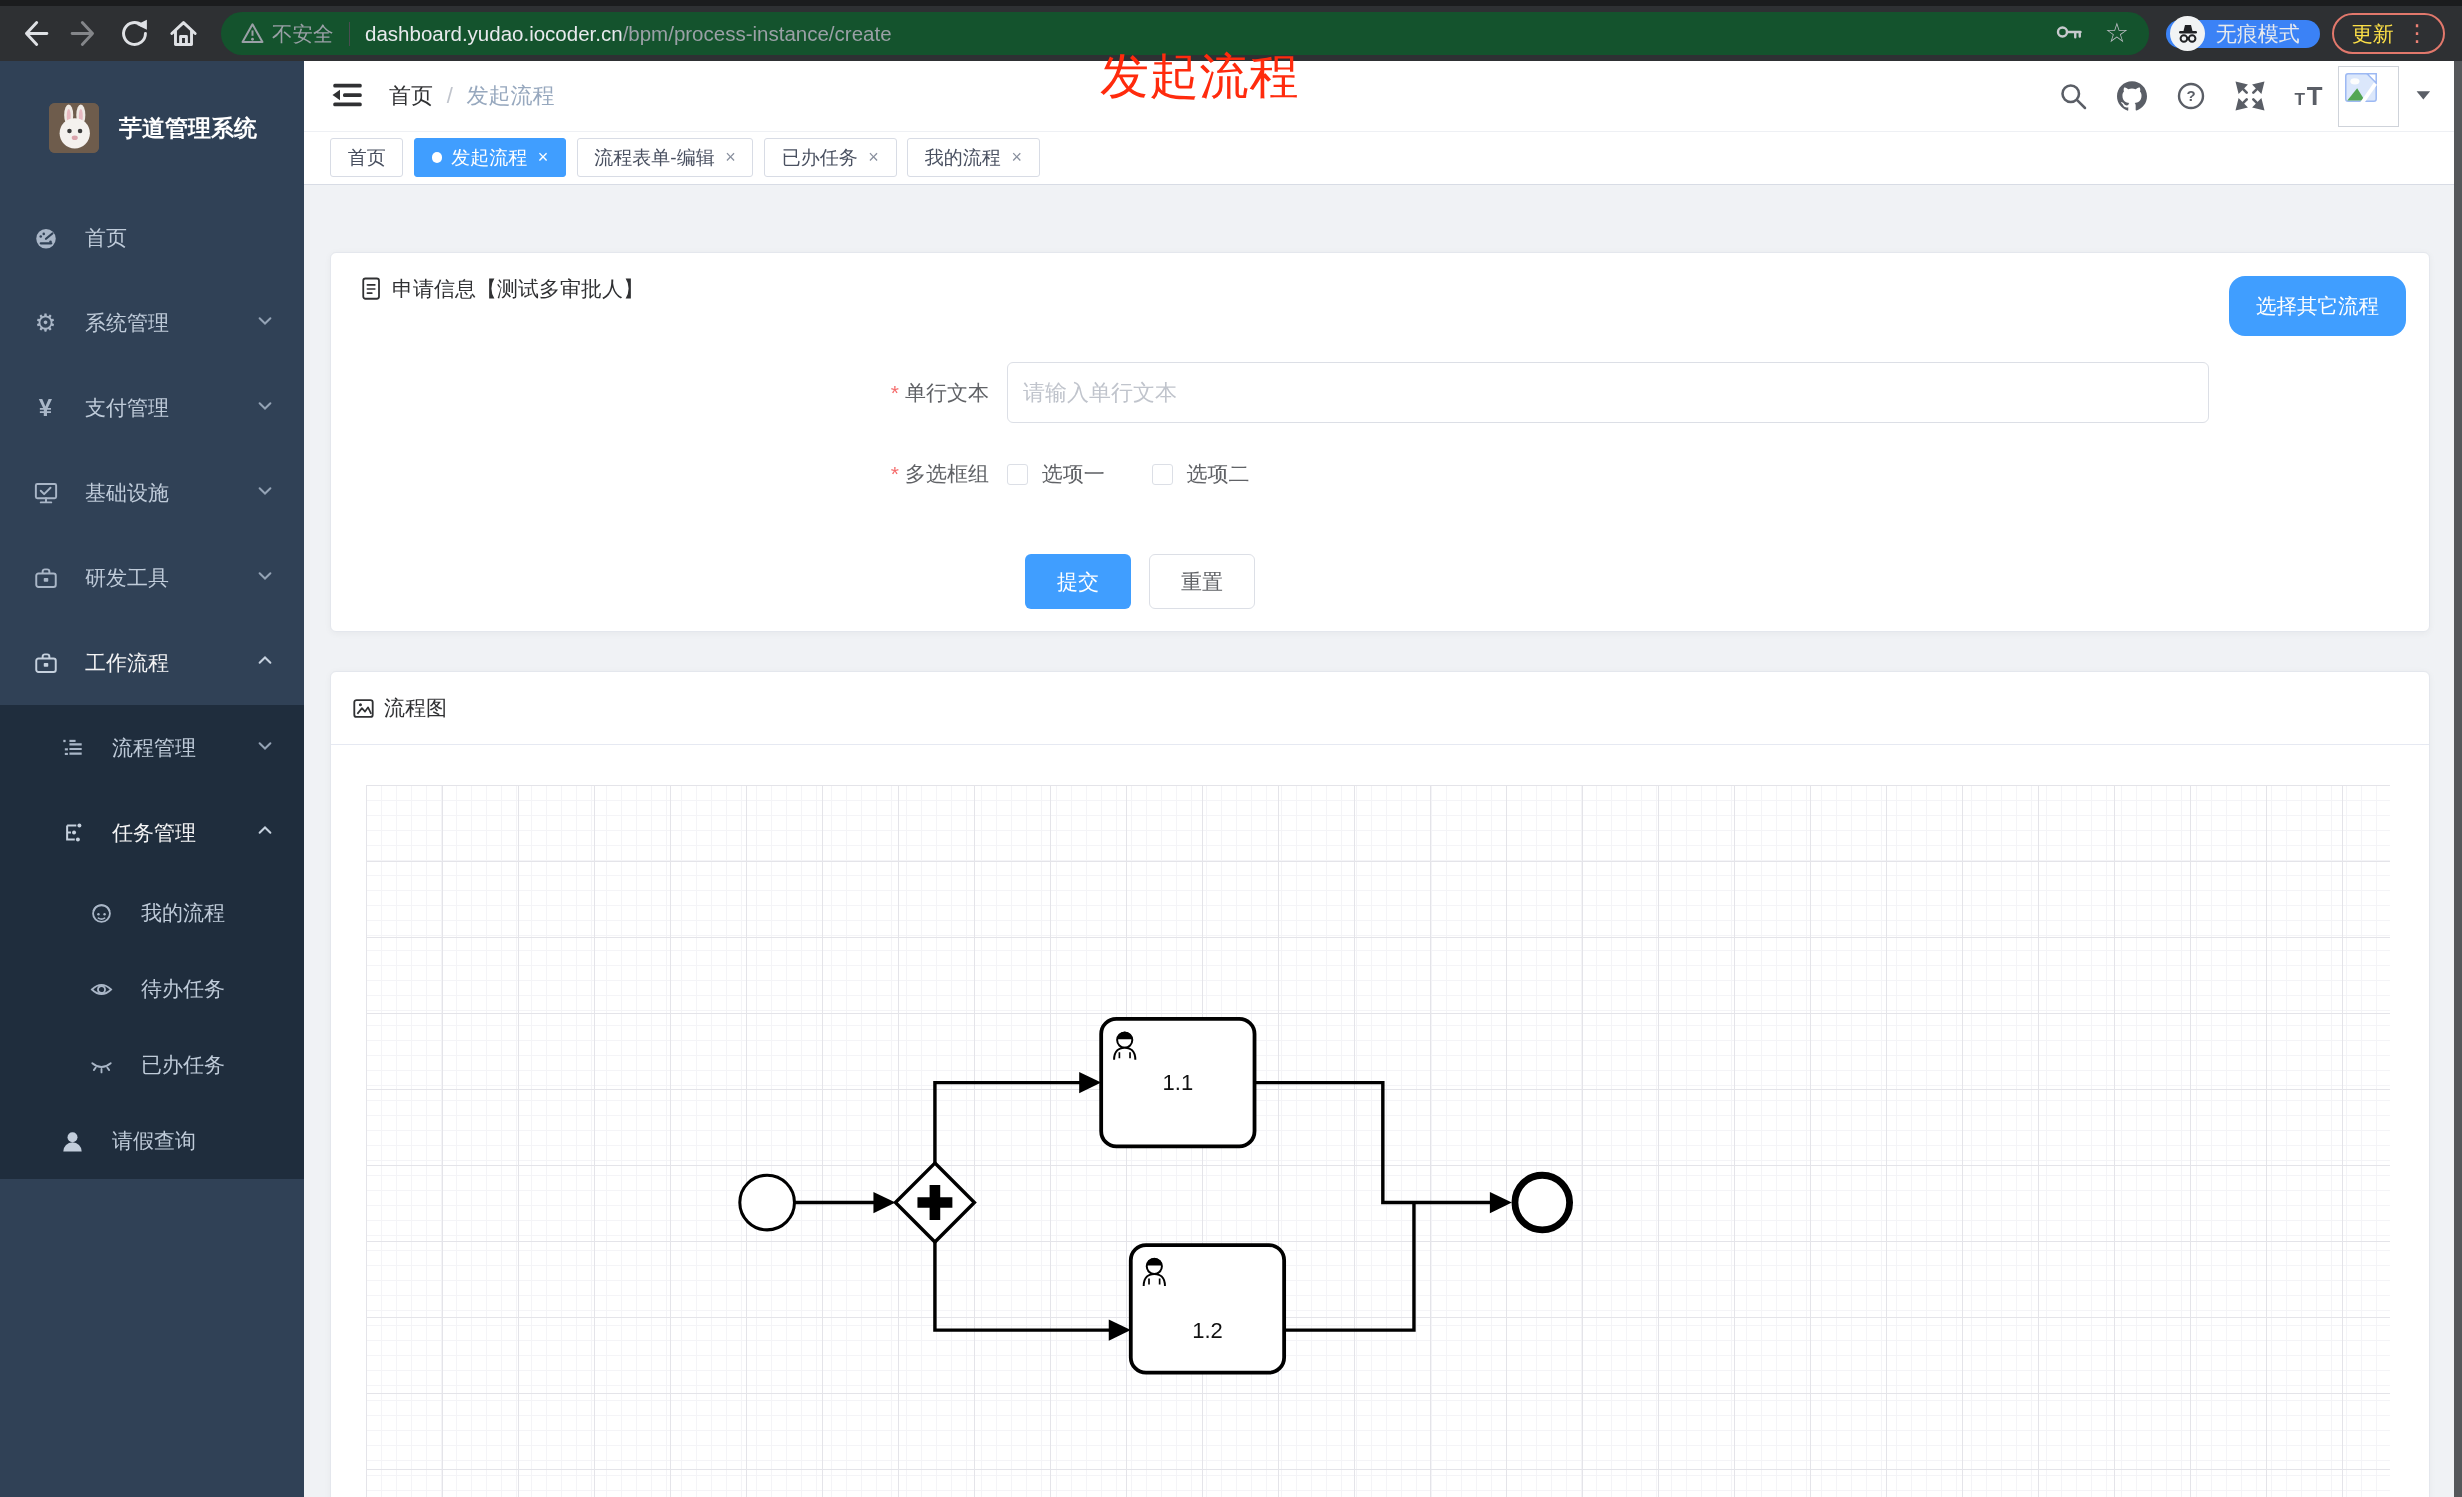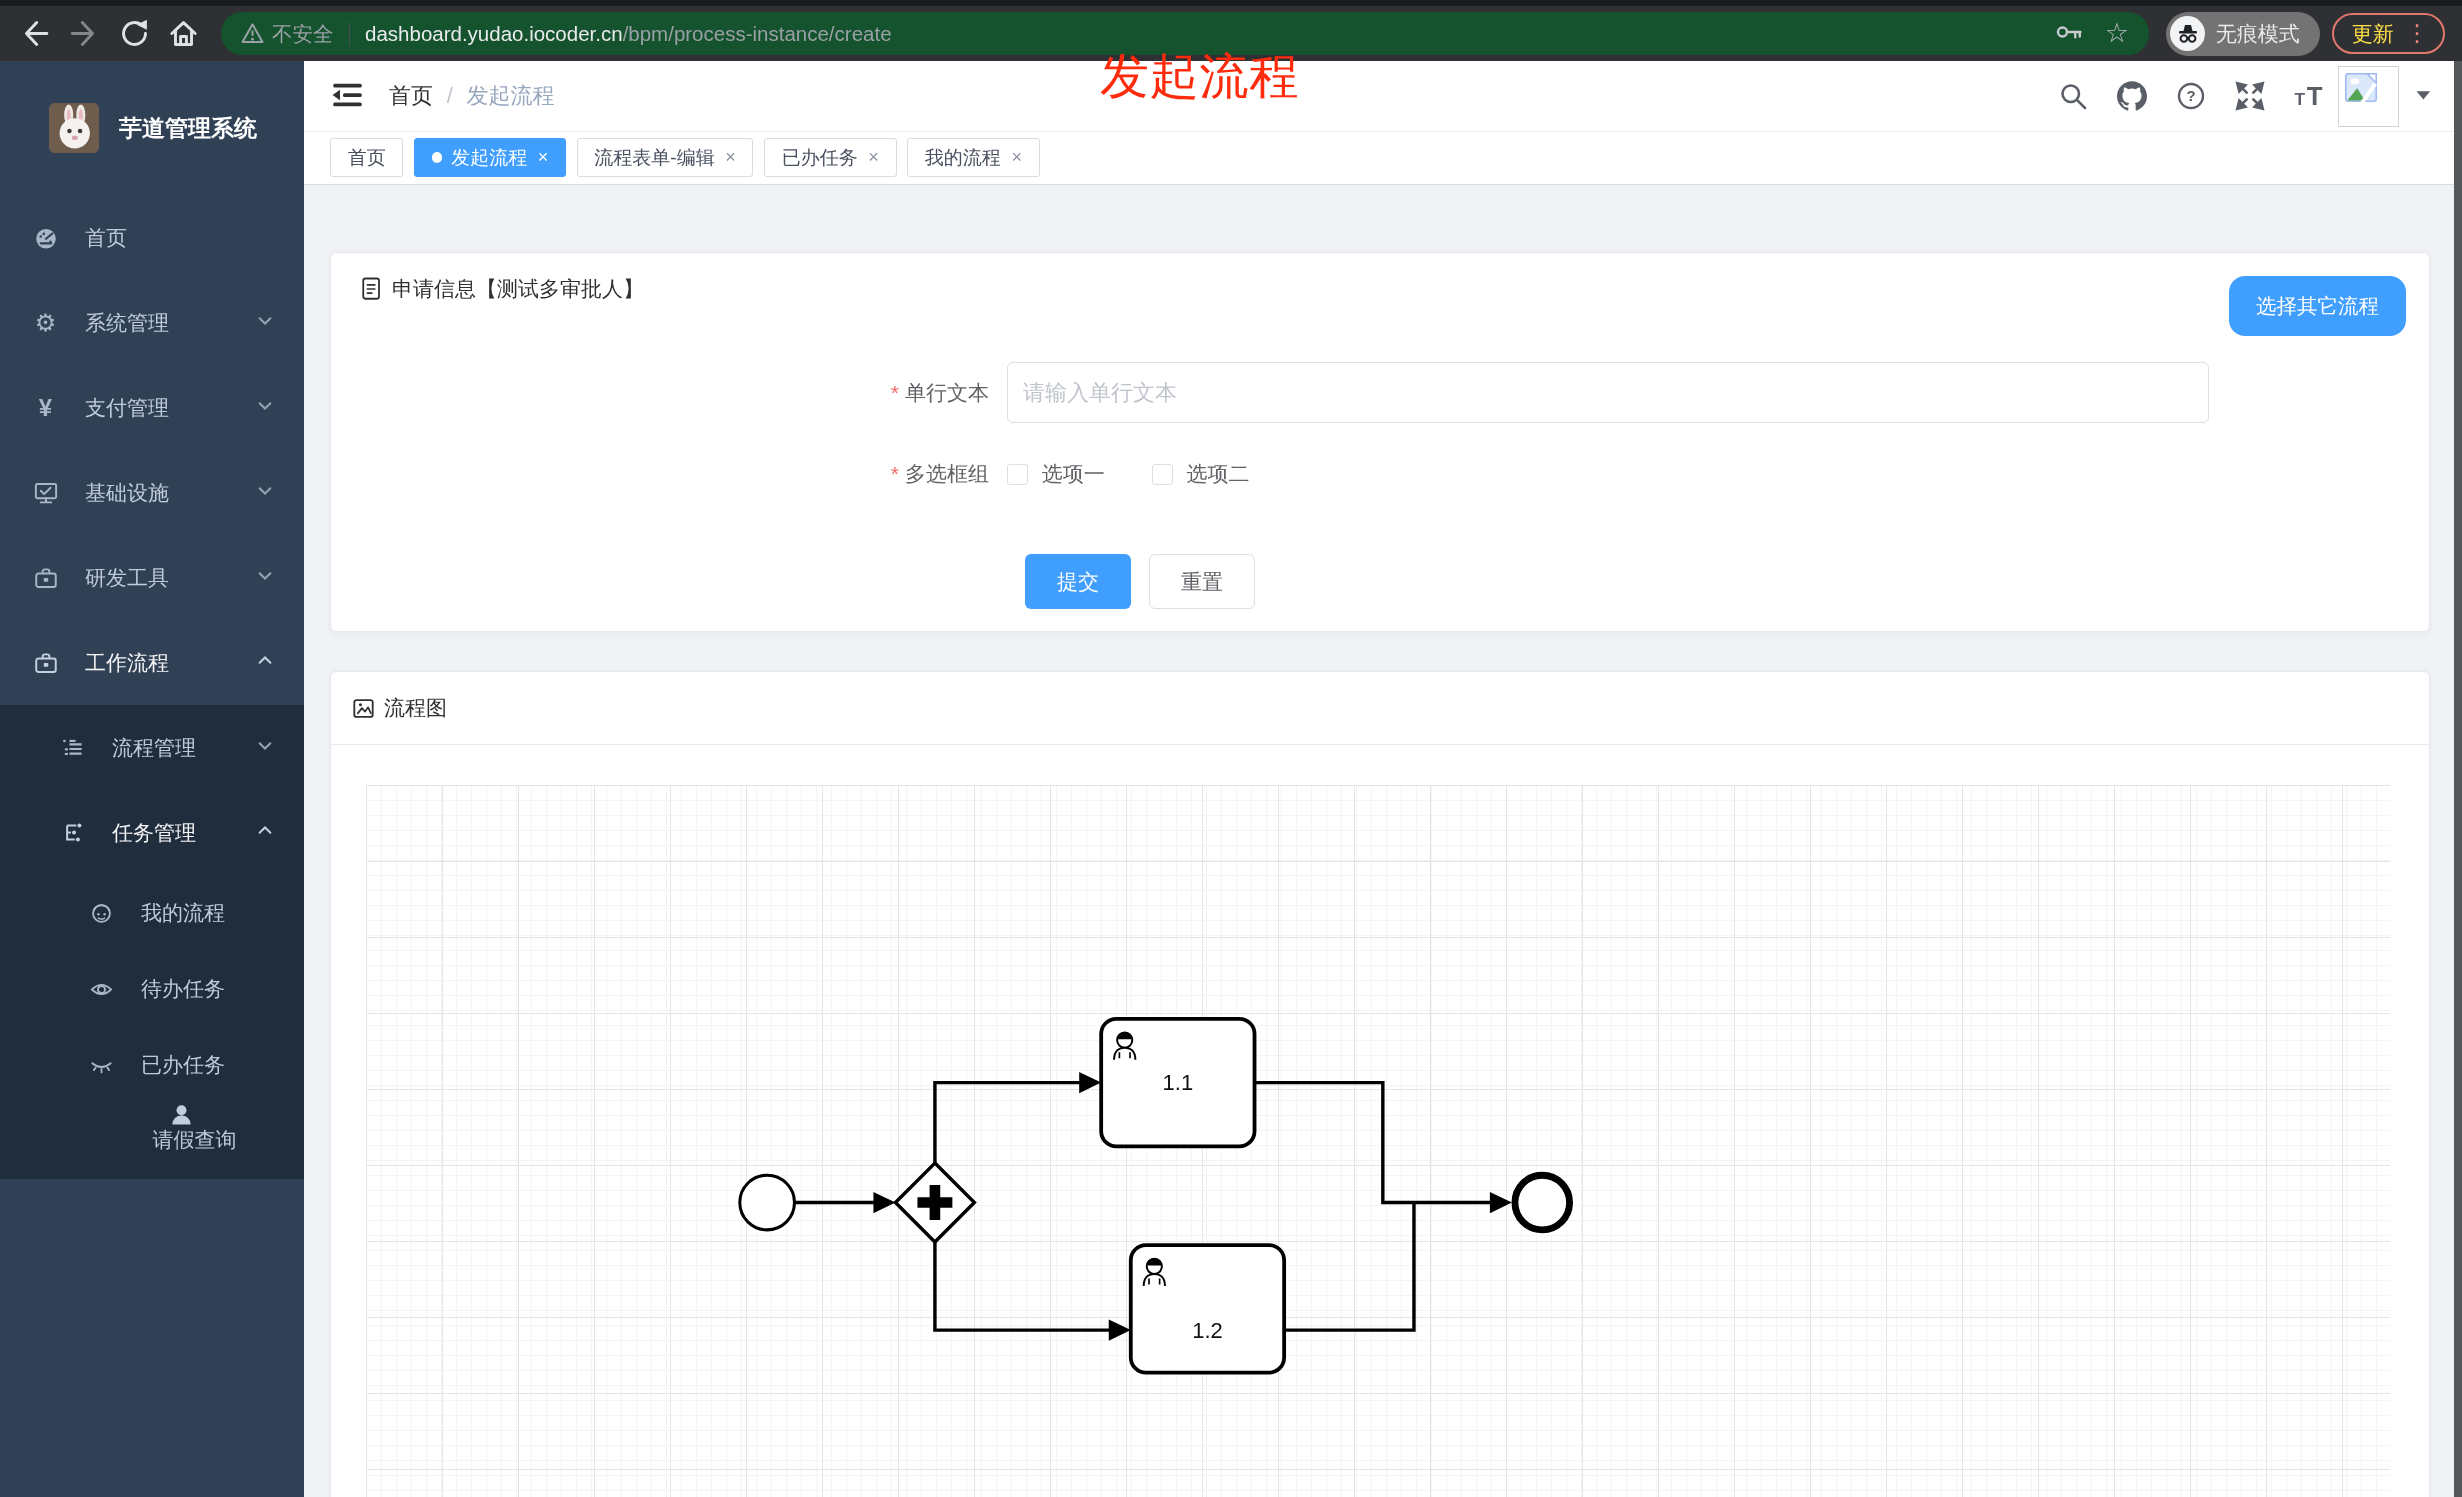--- a/index.html
+++ b/index.html
@@ -11,21 +11,21 @@
   .chrome-top { height:6px; background:#1b1c1e; }
   .chrome-bar { height:55px; display:flex; align-items:center; padding:0 16.7px; }
   .nav-ic { width:36px; height:36px; display:flex; align-items:center; justify-content:center; margin-right:13.7px; flex:none; }
   .omnibox { flex:1; height:43px; background:#14532d; border-radius:21px; display:flex; align-items:center; padding:0 20px; margin:0 4.6px 0 6px; min-width:0; }
   .omni-sep { width:1.5px; height:24px; background:#4a4d51; margin:0 15px; }
   .omni-warn { color:#9aa0a6; font-size:20.5px; display:flex; align-items:center; gap:7.6px; }
   .url { font-size:20.5px; white-space:nowrap; overflow:hidden; }
   .url .host { color:#e8eaed; }
   .url .path { color:#9aa0a6; }
   .omni-spacer { flex:1; }
-  .incog { flex:none; height:44px; background:#737373; border-radius:22px; display:flex; align-items:center; gap:10.6px; padding:0 20px 0 4.6px; margin:0 12px; }
+  .incog { flex:none; height:28px; background:#3b82f6; border-radius:22px; display:flex; align-items:center; gap:10.6px; padding:0 20px 0 4.6px; margin:0 12px; }
   .incog-circle { width:35px; height:35px; border-radius:50%; background:#f1f3f4; display:flex; align-items:center; justify-content:center; }
   .incog-label { color:#e8eaed; font-size:21px; }
   .update-pill { flex:none; height:41px; border:2.3px solid #e2786c; border-radius:20.5px; display:flex; align-items:center; gap:12px; padding:0 13.7px 0 18px; }
   .update-label { color:#fde047; font-size:21px; }
   .update-dots { color:#ee8275; font-size:23px; letter-spacing:0.8px; }
 
   
   .annotation { position:absolute; left:1100px; top:44px; z-index:99; font-size:49px; font-weight:500; color:#ff2b0d; letter-spacing:0.8px; }
 
   
@@ -33,21 +33,21 @@
 
   
   .sidebar { width:304px; background:#304156; flex:none; overflow:hidden; }
   .logo-row { height:134px; display:flex; align-items:center; padding-left:49px; gap:20px; }
   .logo-img { width:50px; height:50px; border-radius:6px; background:#6e5c4c; position:relative; overflow:hidden; flex:none; }
   .app-title { color:#fff; font-size:23px; font-weight:700; }
   .mi { position:relative; display:flex; align-items:center; color:#bfcbd9; font-size:21px; cursor:pointer; }
   .mi .lbl { margin-left:26px; }
   .mi.l1 { height:85px; padding-left:32px; }
   .mi.l2 { height:85px; padding-left:59px; }
-  .mi.l2s { height:76px; padding-left:59px;flex-direction:column; }
+  .mi.l2s { height:76px; padding-left:59px; }
   .mi.l3 { height:76px; padding-left:88px; }
   .mi .chev { position:absolute; right:29px; top:50%; transform:translateY(-50%); }
   .mi.bright { color:#f4f4f5; }
   .submenu { background:#1f2d3d; }
   .micon { width:27px; display:flex; justify-content:center; flex:none; color:#a9b6c7; font-size:24px; }
 
   
   .main { flex:1; display:flex; flex-direction:column; min-width:0; background:#f0f2f5; }
   .topbar { height:71px; background:#fff; display:flex; align-items:center; padding:0 30px 0 26px; border-bottom:0.8px solid #eef0f4; flex:none; }
   .crumb { display:flex; align-items:center; margin-left:24px; font-size:22px; }

